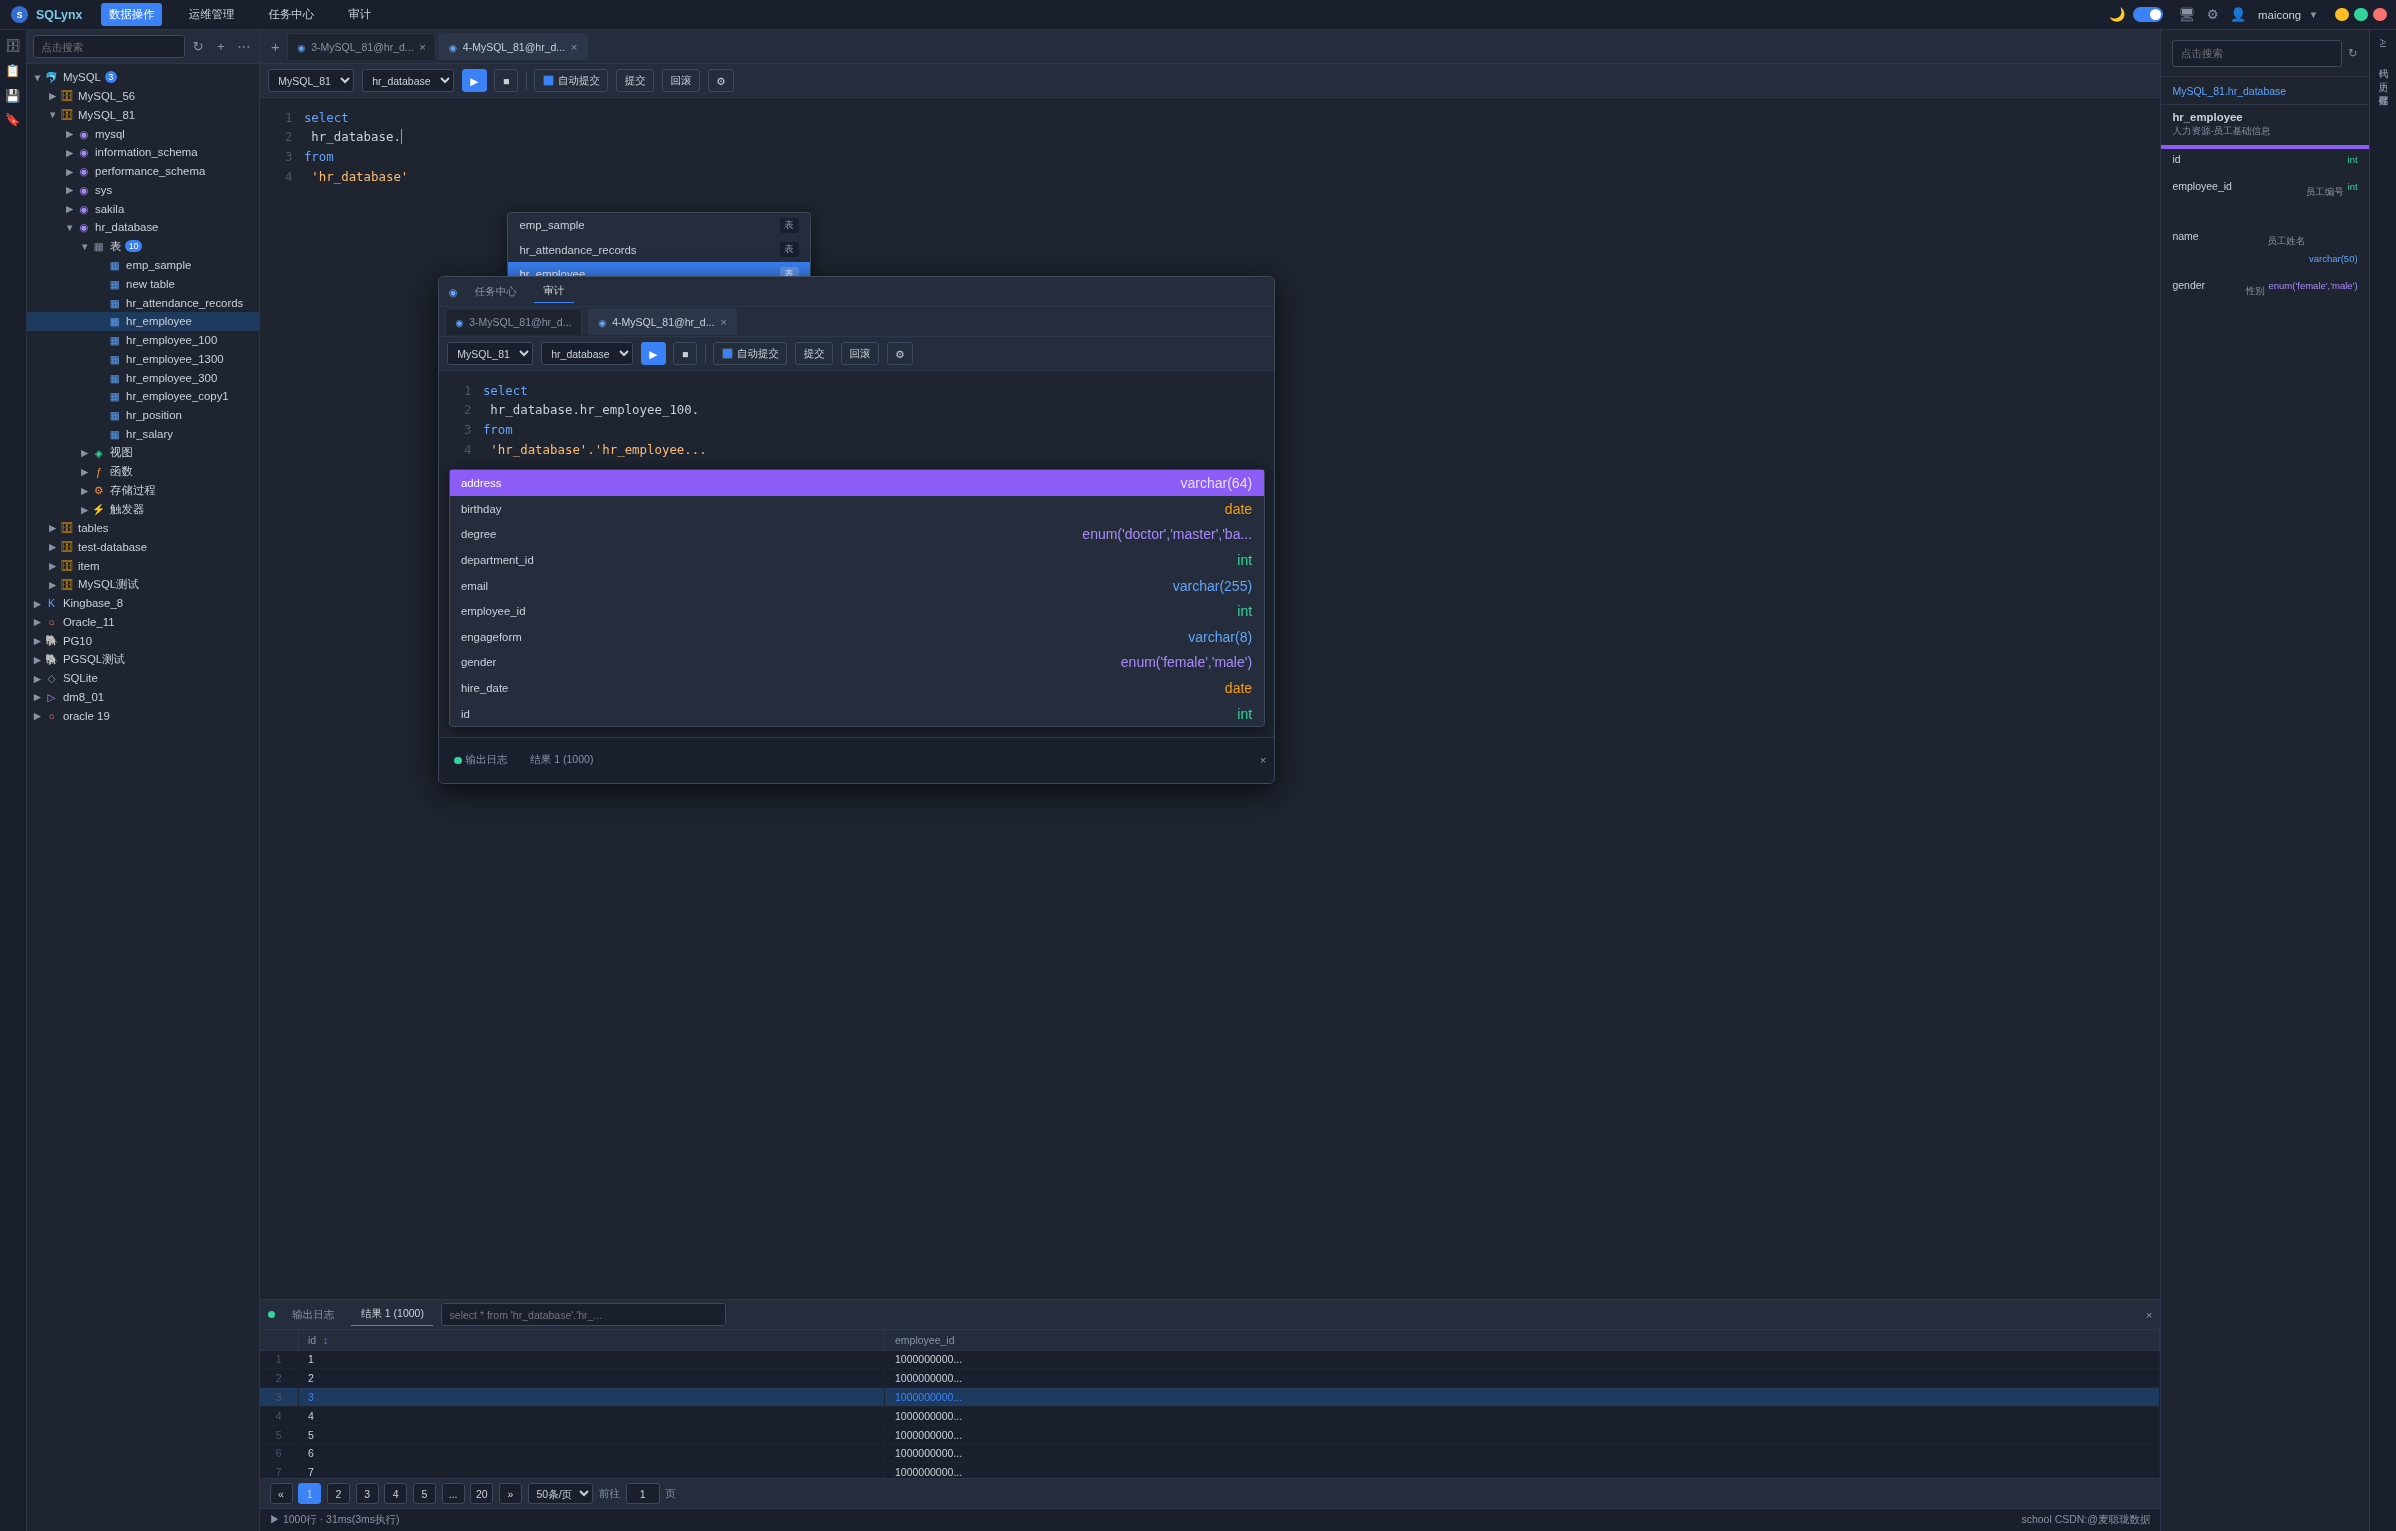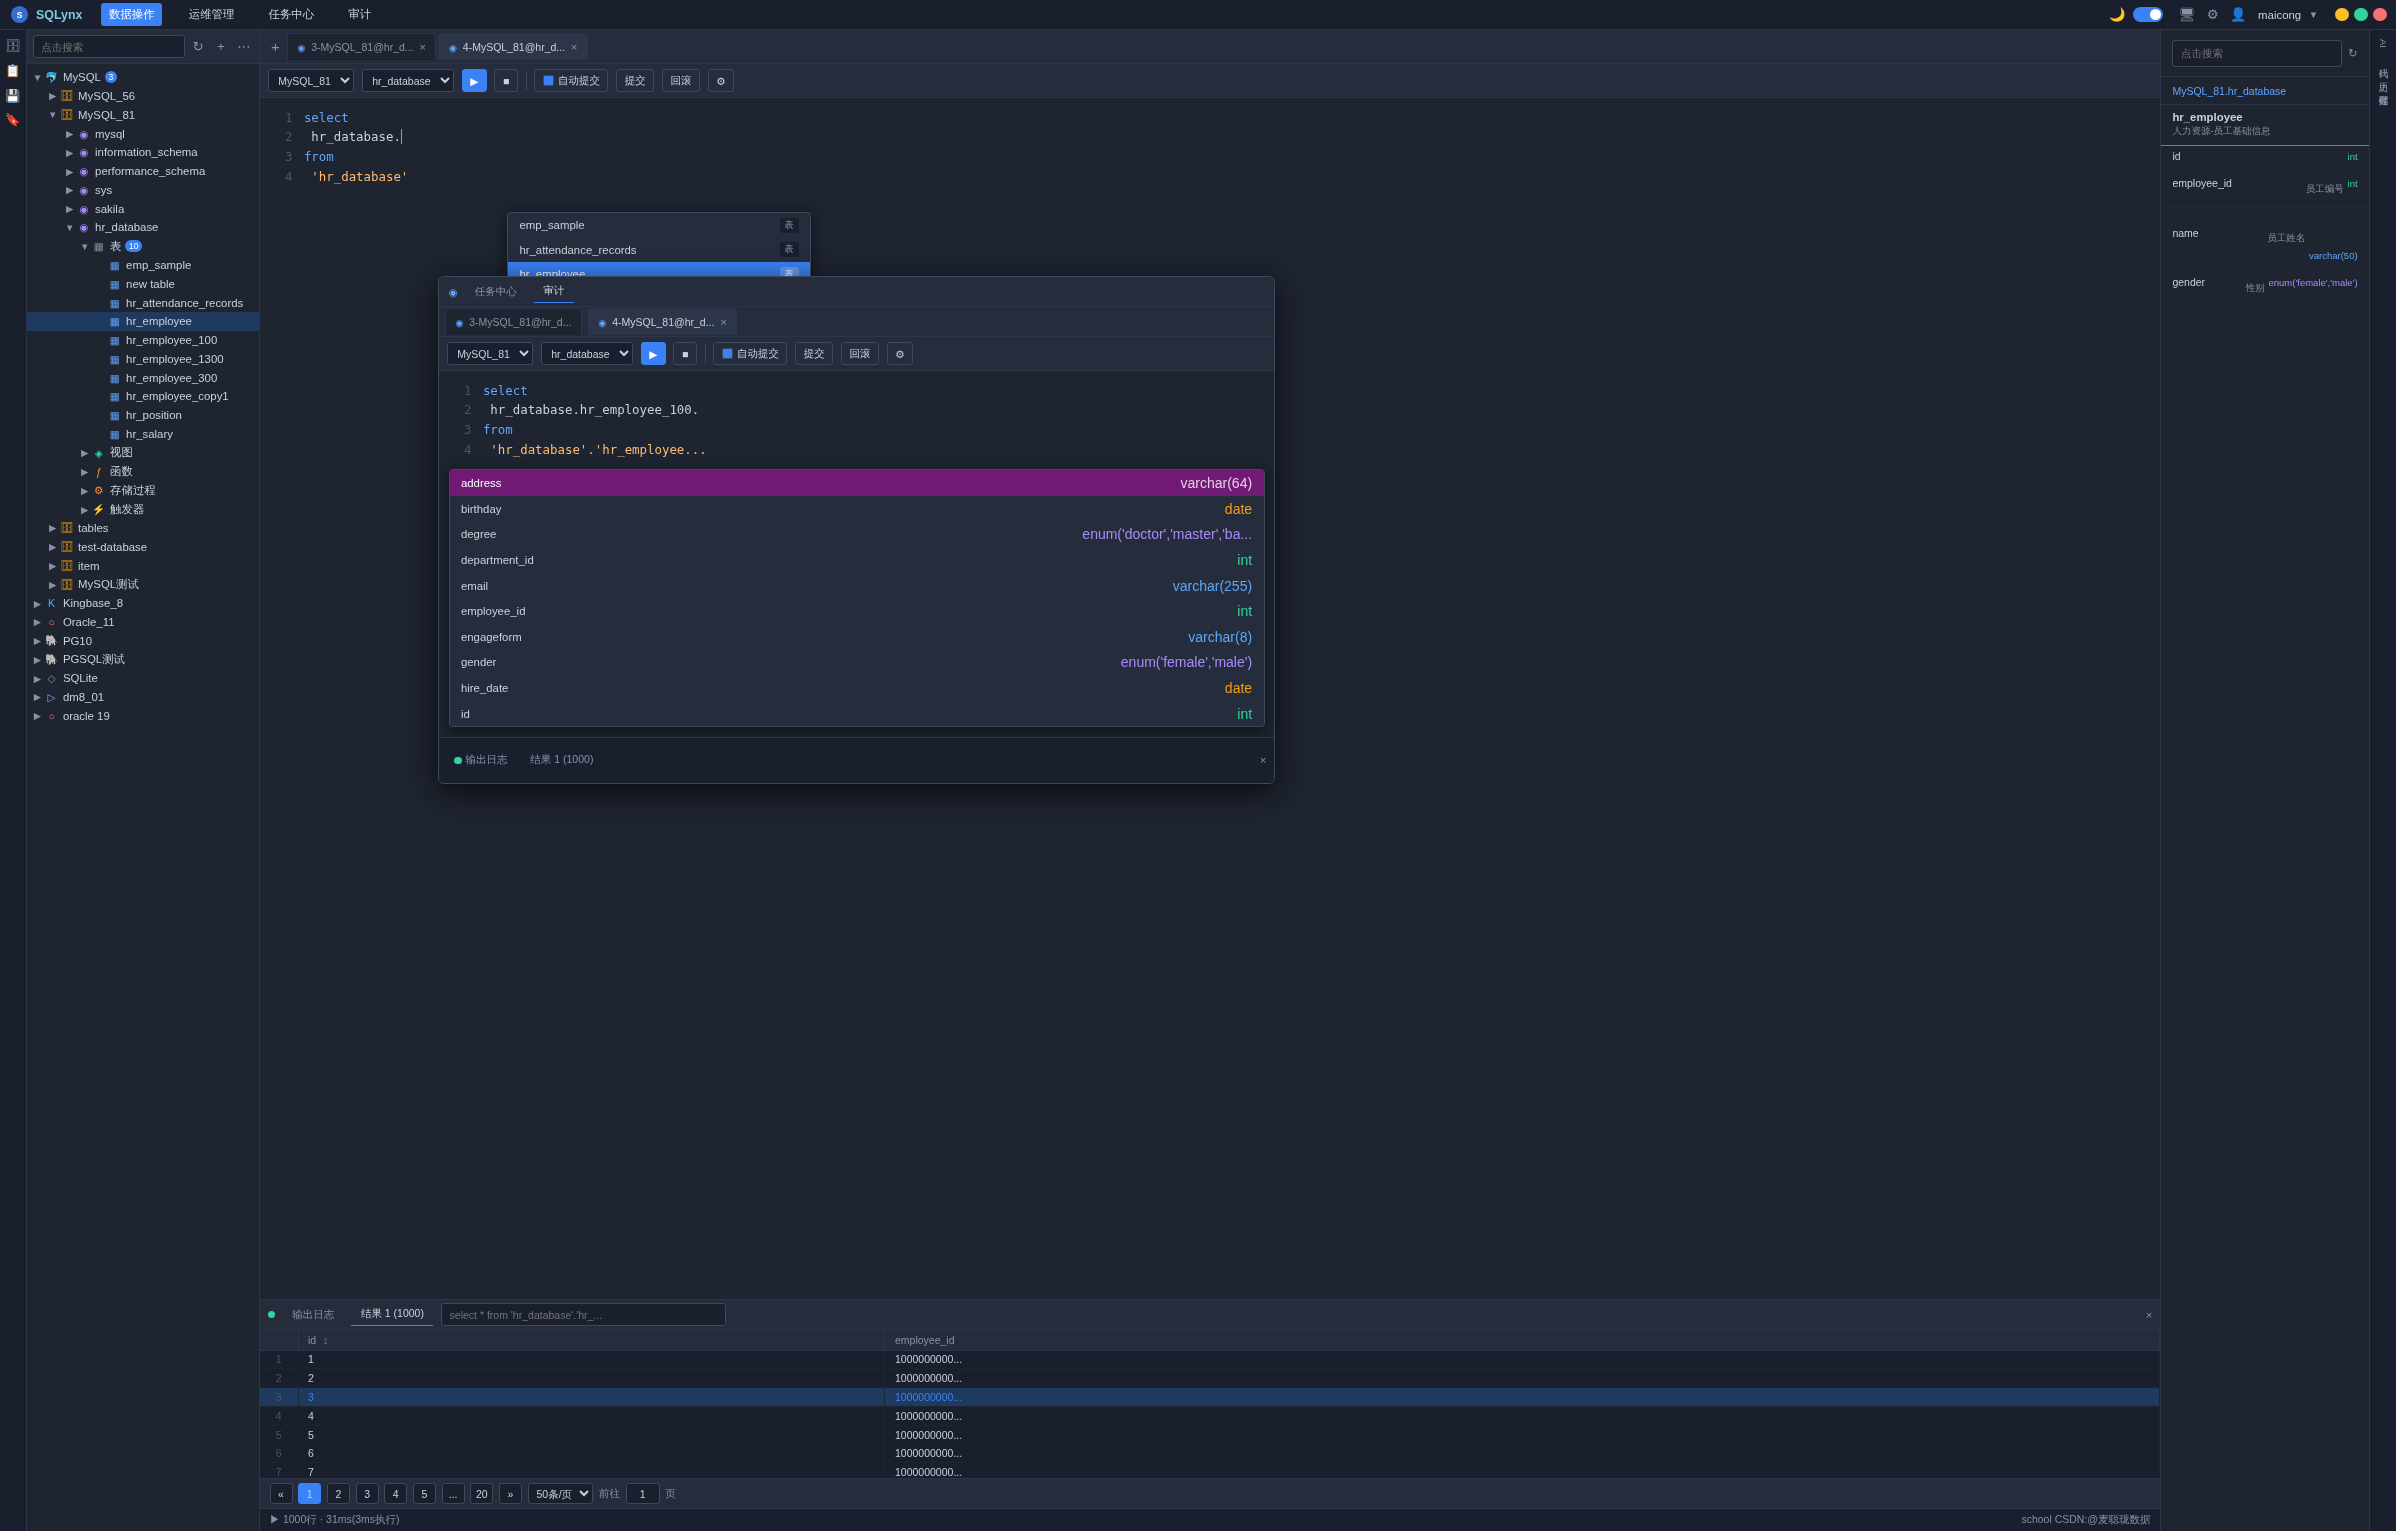--- a/index.html
+++ b/index.html
@@ -101,21 +101,21 @@
     .per-page-select { height: 21px; background: #1a1f2e; border: 1px solid #3d4a5c; border-radius: 2.9px; color: #c9d1d9; font-size: 10.5px; padding: 0 3.8px; }
     .status-bar { height: 23px; background: #1a1f2e; border-top: 1px solid #2d3548; display: flex; align-items: center; padding: 0 9.5px; gap: 15px; font-size: 10.5px; color: #8892a4; }
     
     
     .right-info { width: 209px; background: #1e2430; border-left: 1px solid #2d3548; display: flex; flex-direction: column; }
     .right-info-header { padding: 9.5px 11.4px; border-bottom: 1px solid #2d3548; }
     .right-info-search { height: 27px; background: #1a1f2e; border: 1px solid #3d4a5c; border-radius: 2.9px; padding: 0 7.6px; color: #c9d1d9; font-size: 10.5px; width: 100%; }
     .right-info-path { padding: 7.6px 11.4px; border-bottom: 1px solid #2d3548; }
     .right-info-path-text { color: #60a5fa; font-size: 10.5px; }
     .right-info-table-name { padding: 5.7px 11.4px 1.9px; color: #c9d1d9; font-size: 11.4px; font-weight: bold; }
-    .right-info-table-desc { padding: 0 11.4px 7.6px; color: #8892a4; font-size: 9.5px; border-bottom: 1px solid #8b5cf6; }
+    .right-info-table-desc { padding: 0 11.4px 7.6px; color: #8892a4; font-size: 9.5px; border-bottom: 4px solid #8b5cf6; }
     .right-info-fields { overflow-y: auto; flex: 1; }
     .field-row { display: flex; align-items: center; padding: 3.8px 11.4px; border-bottom: 1px solid #1a1f2e; }
     .field-name { flex: 1; font-size: 10.5px; color: #c9d1d9; }
     .field-desc { font-size: 9.5px; color: #8892a4; margin-right: 3.8px; margin-top: 12px; }
     .field-type { font-size: 9.5px; color: #60a5fa; }
     .field-type.varchar { color: #60a5fa; margin-top: 46px; }
     .field-type.int { color: #34d399; }
     .field-type.enum { color: #a78bfa; }
     .right-refresh { cursor: pointer; color: #8892a4; }
     
@@ -125,21 +125,21 @@
     .modal-titlebar { height: 30px; background: #252d3d; display: flex; align-items: center; padding: 0 9.5px; gap: 7.6px; border-bottom: 1px solid #2d3548; }
     .modal-tab { padding: 3.8px 9.5px; font-size: 10.5px; color: #8892a4; cursor: pointer; }
     .modal-tab.active { color: #c9d1d9; border-bottom: 1.9px solid #3b82f6; }
     .modal-tabbar { height: 30px; background: #252d3d; display: flex; align-items: center; padding: 0 5.7px; gap: 3.8px; border-bottom: 1px solid #2d3548; }
     .modal-query-toolbar { height: 34px; background: #252d3d; display: flex; align-items: center; padding: 0 7.6px; gap: 7.6px; border-bottom: 1px solid #2d3548; }
     .modal-editor { padding: 9.5px; font-family: 'Consolas', monospace; font-size: 12.4px; line-height: 1.6; background: #1e2430; }
     
     
     .modal-autocomplete { margin: 0 9.5px 9.5px; background: #252d3d; border: 1px solid #3d4a5c; border-radius: 3.8px; box-shadow: 0 3.8px 15px rgba(0,0,0,0.5); }
     .mac-item { display: flex; align-items: center; padding: 4.8px 11.4px; cursor: pointer; justify-content: space-between; }
-    .mac-item.selected { background: #701a75; }
+    .mac-item.selected { background: #8b5cf6; }
     .mac-name { font-size: 11.4px; color: #c9d1d9; }
     .mac-item.selected .mac-name { color: white; }
     .mac-type { font-size: 14px; color: #60a5fa; }
     .mac-item.selected .mac-type { color: rgba(255,255,255,0.8); }
     .mac-type.varchar { color: #60a5fa; }
     .mac-type.date { color: #f59e0b; }
     .mac-type.enum { color: #a78bfa; }
     .mac-type.int-type { color: #34d399; }
     
     

